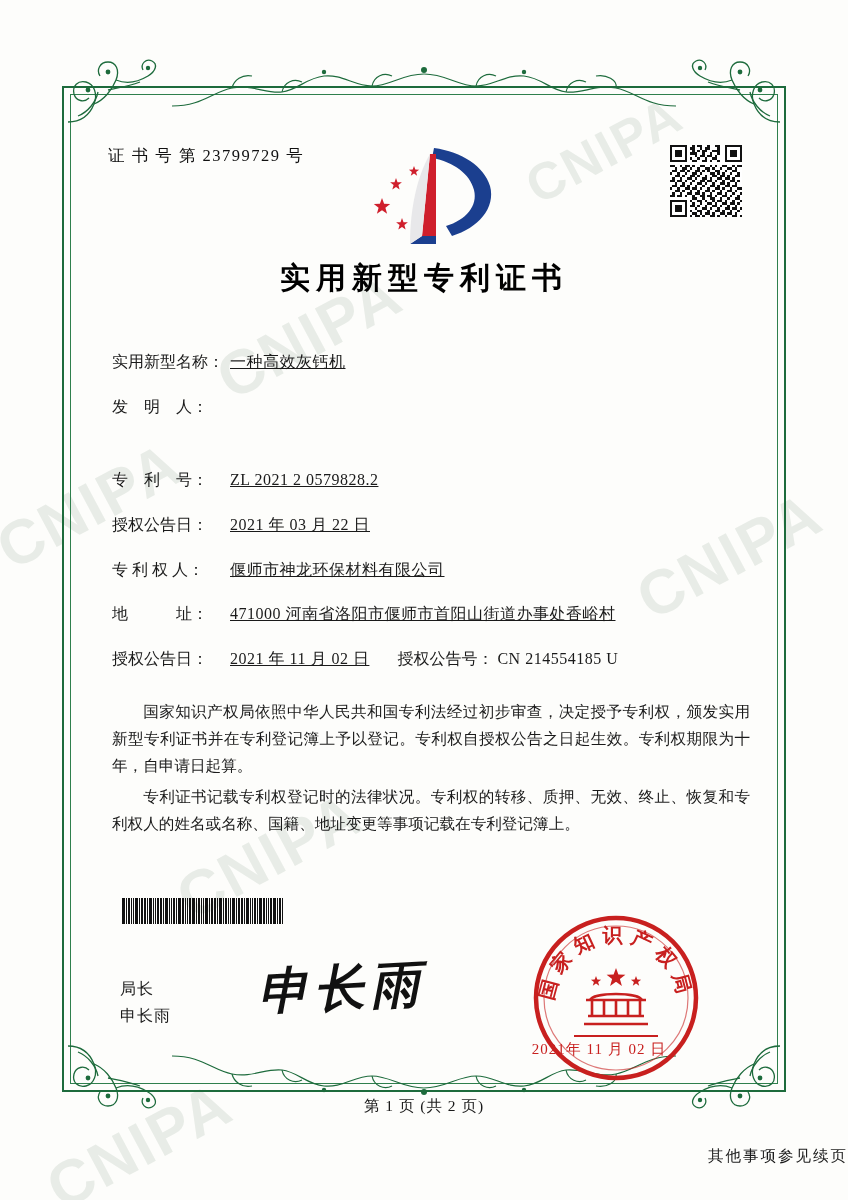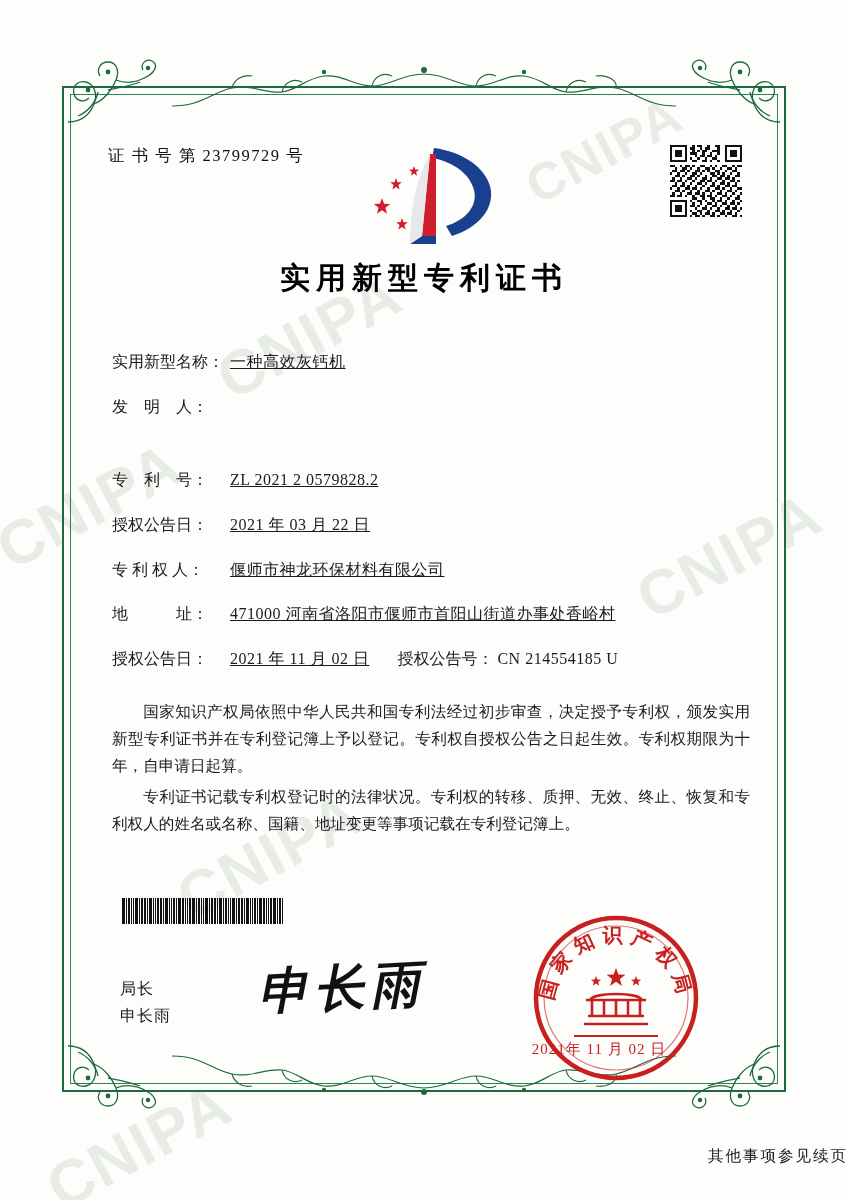--- a/index.html
+++ b/index.html
@@ -712,15 +712,16 @@
       <g fill="#c8201f">
         <path d="M86 56 l2.4 6.6 7 .2 -5.5 4.3 2 6.8 -5.9-4.1 -5.9 4.1 2-6.8 -5.5-4.3 7-.2z"></path>
         <path d="M66 64 l1.3 3.6 3.8.1 -3 2.3 1.1 3.7 -3.2-2.2 -3.2 2.2 1.1-3.7 -3-2.3 3.8-.1z"></path>
         <path d="M106 64 l1.3 3.6 3.8.1 -3 2.3 1.1 3.7 -3.2-2.2 -3.2 2.2 1.1-3.7 -3-2.3 3.8-.1z"></path>
       </g>
       <path d="M44 124 h84" stroke="#c8201f" stroke-width="2" fill="none"></path>
     </svg>
   </div>
   <div class="seal-date">2021年 11 月 02 日</div>
 
+  <div class="page-num">第 1 页 (共 2 页)</div>
   <div class="footnote">其他事项参见续页</div>
 
 </div>
 
 </body></html>

